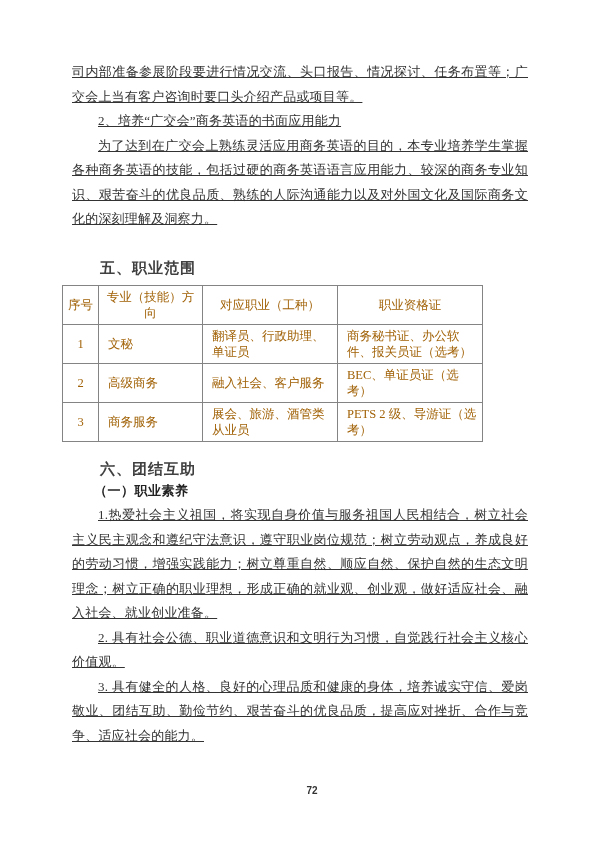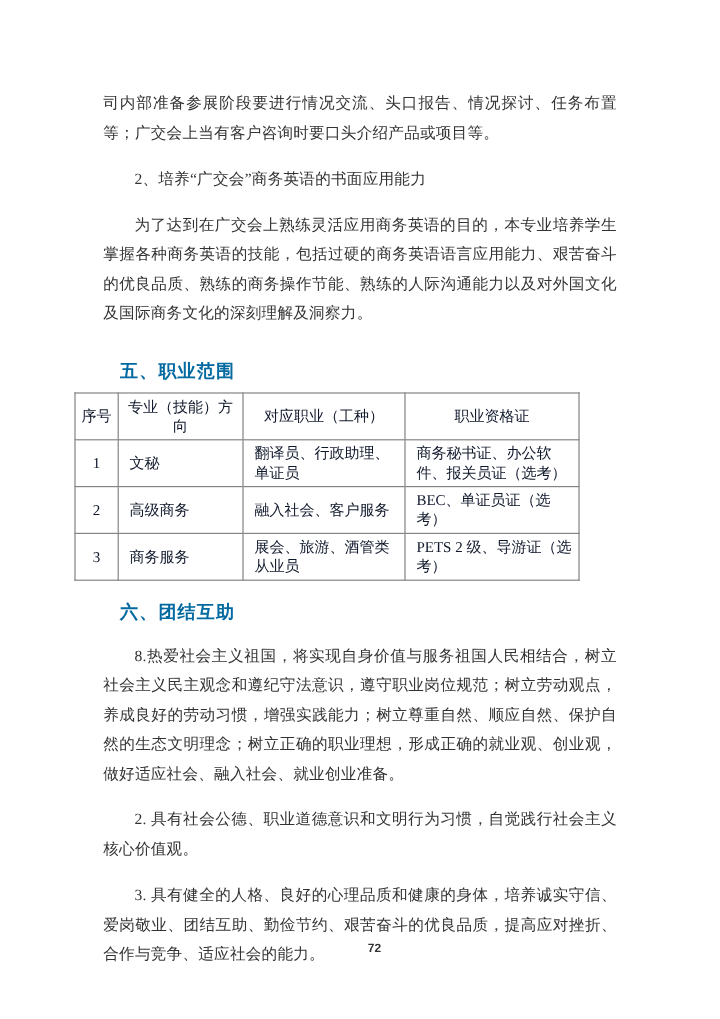--- a/index.html
+++ b/index.html
@@ -16,33 +16,34 @@
     color: #333333;
     overflow: hidden;
   }
   .content {
     position: absolute;
     left: 72px;
     right: 72px;
     top: 60px;
   }
   p.body {
-    margin: 14px;
+    margin: 0;
     font-size: 13px;
     line-height: 24.5px;
     text-align: justify;
     letter-spacing: 0.2px;
+    text-decoration: underline;
   }
   .indent { text-indent: 2em; }
   h2.section {
     margin: 0;
     font-size: 15px;
     line-height: 20px;
     font-weight: bold;
-    color: #0369a1;
+    color: #404040;
     padding-left: 28px;
     letter-spacing: 1px;
   }
   #sec5-heading { margin-top: 26px; margin-bottom: 7px; }
   #sec6-heading { margin-top: 17px; }
   h3.subsection {
     margin: 0;
     font-size: 13px;
     line-height: 24.5px;
     font-weight: bold;
@@ -50,21 +51,21 @@
     padding-left: 22px;
     letter-spacing: 0.5px;
   }
   #sec6-intro { margin-top: 6px; }
   table.occupation {
     border-collapse: collapse;
     table-layout: fixed;
     width: 420px;
     margin-left: -10px;
     font-size: 12.5px;
-    color: #0f172a;
+    color: #a16207;
   }
   table.occupation th,
   table.occupation td {
     border: 1px solid #848484;
     padding: 3px 4px;
     line-height: 16px;
     font-weight: normal;
     vertical-align: middle;
   }
   table.occupation th { text-align: center; height: 18px; }
@@ -86,21 +87,21 @@
   }
 </style>
 </head>
 <body>
 
 <div class="page">
   <div class="content">
 
     <p class="body">司内部准备参展阶段要进行情况交流、头口报告、情况探讨、任务布置等；广交会上当有客户咨询时要口头介绍产品或项目等。</p>
     <p class="body indent">2、培养“广交会”商务英语的书面应用能力</p>
-    <p class="body indent">为了达到在广交会上熟练灵活应用商务英语的目的，本专业培养学生掌握各种商务英语的技能，包括过硬的商务英语语言应用能力、艰苦奋斗的优良品质、熟练的商务操作节能、熟练的人际沟通能力以及对外国文化及国际商务文化的深刻理解及洞察力。</p>
+    <p class="body indent">为了达到在广交会上熟练灵活应用商务英语的目的，本专业培养学生掌握各种商务英语的技能，包括过硬的商务英语语言应用能力、较深的商务专业知识、艰苦奋斗的优良品质、熟练的人际沟通能力以及对外国文化及国际商务文化的深刻理解及洞察力。</p>
 
     <h2 class="section" id="sec5-heading">五、职业范围</h2>
 
     <table class="occupation">
       <colgroup>
         <col style="width:36px">
         <col style="width:104px">
         <col style="width:135px">
         <col style="width:145px">
       </colgroup>
@@ -128,21 +129,22 @@
         <tr class="r3">
           <td class="num">3</td>
           <td class="txt">商务服务</td>
           <td class="txt">展会、旅游、酒管类从业员</td>
           <td class="txt">PETS 2 级、导游证（选考）</td>
         </tr>
       </tbody>
     </table>
 
     <h2 class="section" id="sec6-heading">六、团结互助</h2>
+    <h3 class="subsection">（一）职业素养</h3>
 
-    <p class="body indent">8.热爱社会主义祖国，将实现自身价值与服务祖国人民相结合，树立社会主义民主观念和遵纪守法意识，遵守职业岗位规范；树立劳动观点，养成良好的劳动习惯，增强实践能力；树立尊重自然、顺应自然、保护自然的生态文明理念；树立正确的职业理想，形成正确的就业观、创业观，做好适应社会、融入社会、就业创业准备。</p>
+    <p class="body indent">1.热爱社会主义祖国，将实现自身价值与服务祖国人民相结合，树立社会主义民主观念和遵纪守法意识，遵守职业岗位规范；树立劳动观点，养成良好的劳动习惯，增强实践能力；树立尊重自然、顺应自然、保护自然的生态文明理念；树立正确的职业理想，形成正确的就业观、创业观，做好适应社会、融入社会、就业创业准备。</p>
     <p class="body indent">2. 具有社会公德、职业道德意识和文明行为习惯，自觉践行社会主义核心价值观。</p>
     <p class="body indent">3. 具有健全的人格、良好的心理品质和健康的身体，培养诚实守信、爱岗敬业、团结互助、勤俭节约、艰苦奋斗的优良品质，提高应对挫折、合作与竞争、适应社会的能力。</p>
 
   </div>
 
   <div class="page-number">72</div>
 </div>
 
 </body></html>

